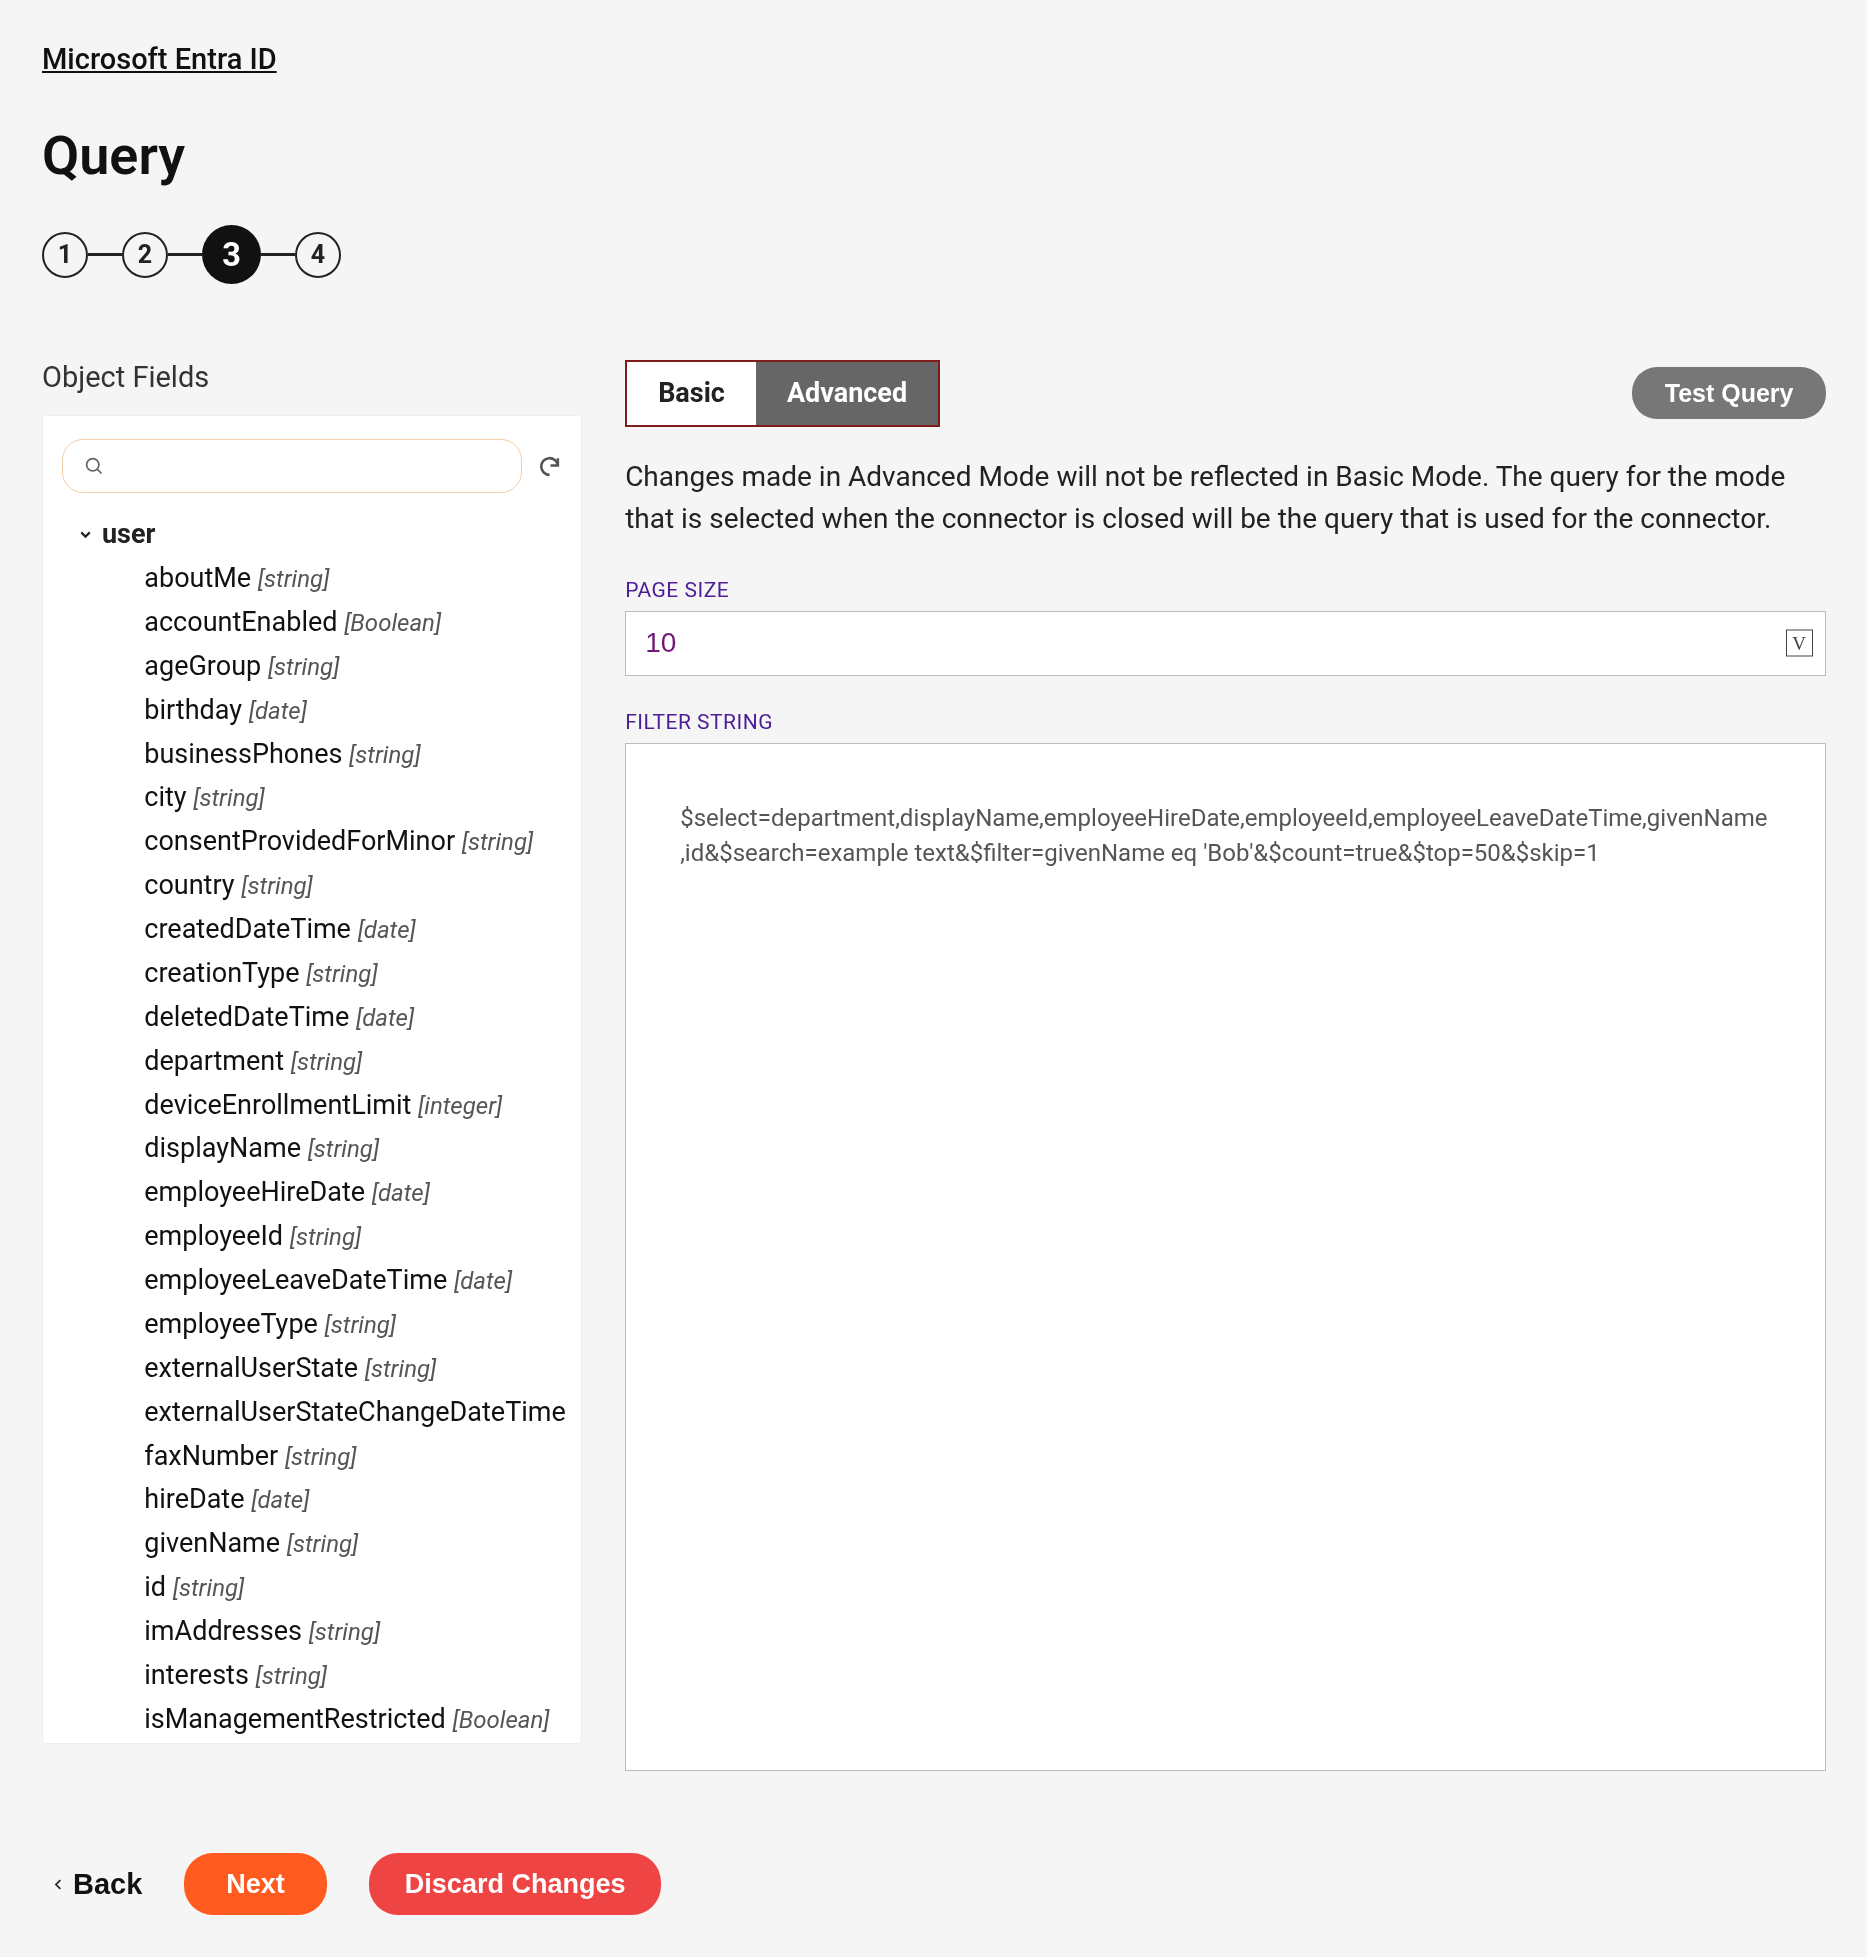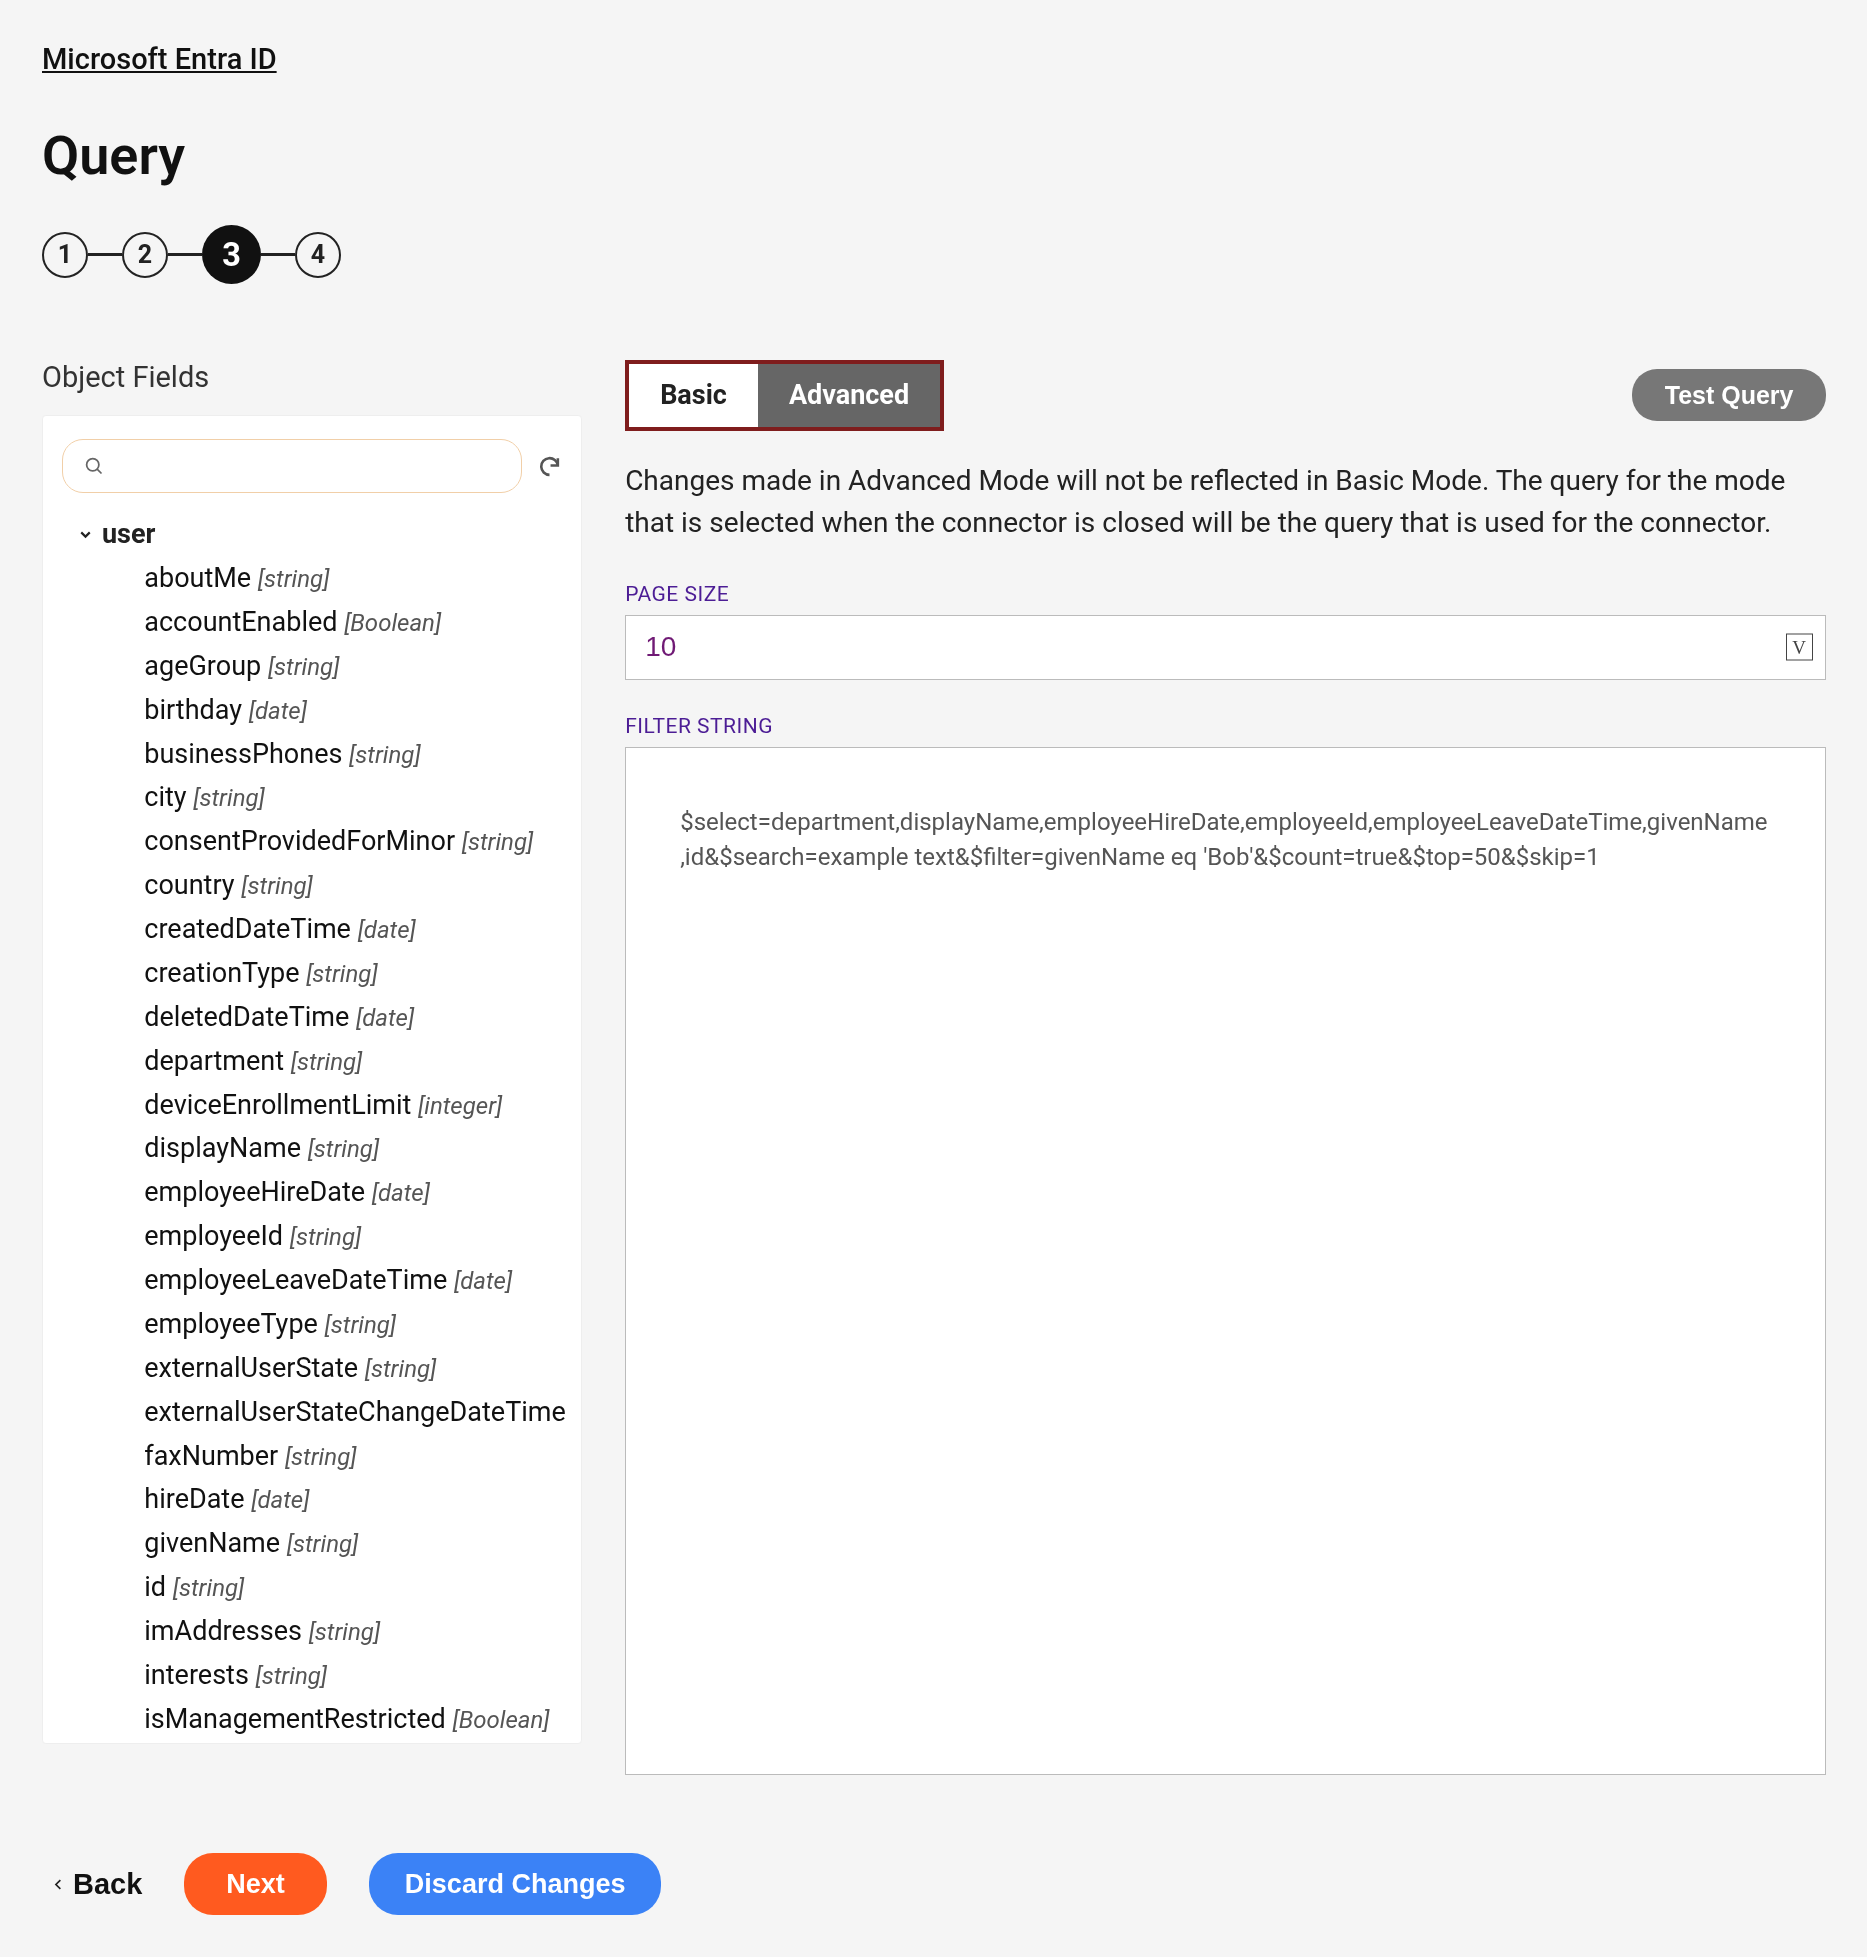--- a/index.html
+++ b/index.html
@@ -125,21 +125,21 @@
     flex: 1;
   }
   .top-row {
     display: flex;
     align-items: center;
     justify-content: space-between;
     margin-bottom: 29px;
   }
   .tabs {
     display: flex;
-    border: 4px solid #7f1d1d;
+    border: 2px solid #7f1d1d;
   }
   .tab {
     padding: 15.3px 31px;
     font-weight: 700;
     font-size: 27px;
     cursor: pointer;
   }
   .tab.basic { background: #fff; color: #222; }
   .tab.advanced { background: #666; color: #fff; }
   .test-btn {
@@ -226,21 +226,21 @@
     background: #ff5a1f;
     color: #fff;
     border: none;
     border-radius: 29px;
     padding: 15.3px 42px;
     font-weight: 700;
     font-size: 27px;
     cursor: pointer;
   }
   .discard-btn {
-    background: #3b82f6;
+    background: #ef4444;
     color: #fff;
     border: none;
     border-radius: 29px;
     padding: 15.3px 36px;
     font-weight: 700;
     font-size: 27px;
     cursor: pointer;
   }
 </style>
 </head>

